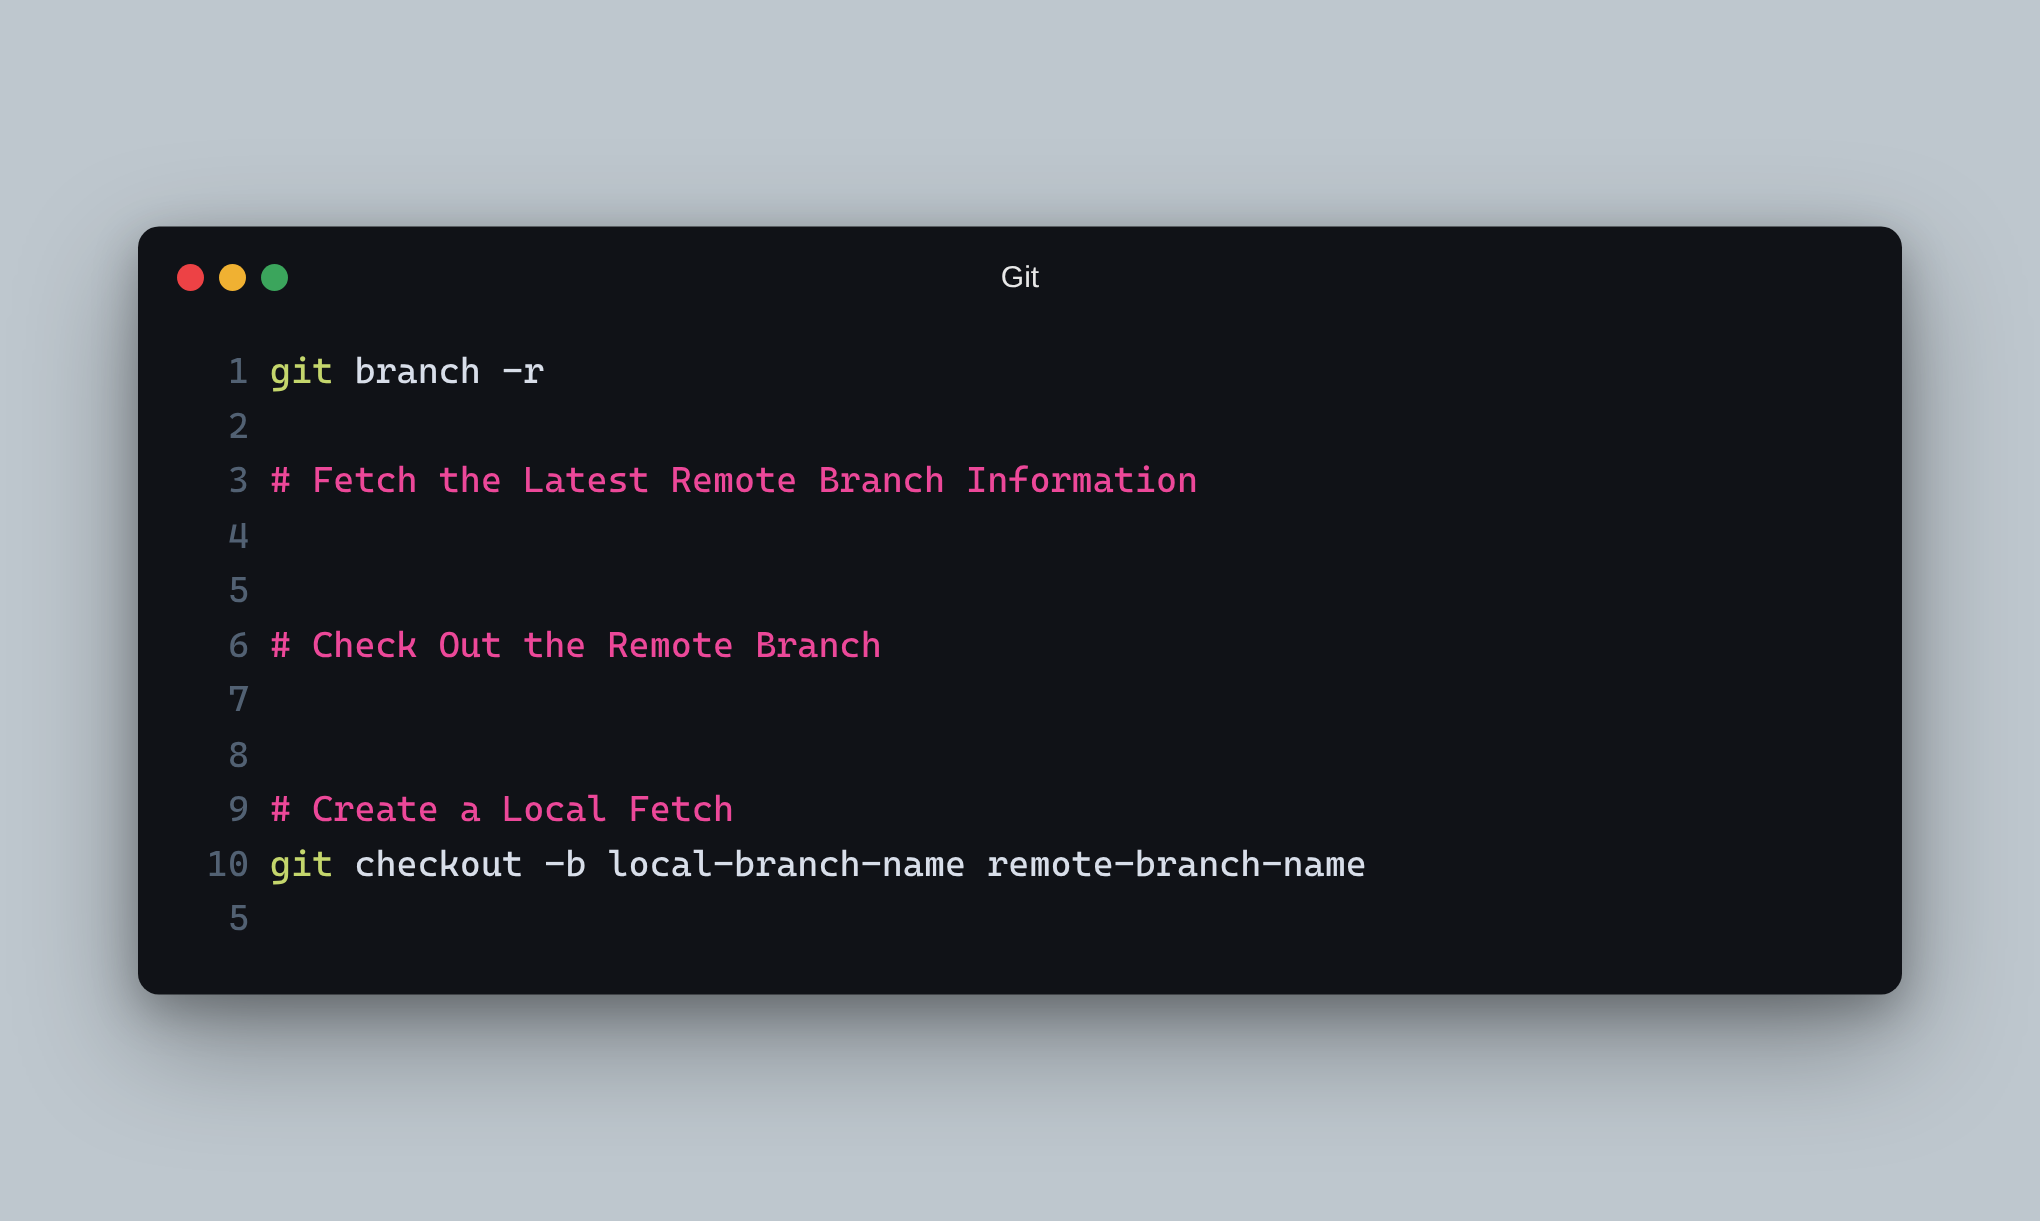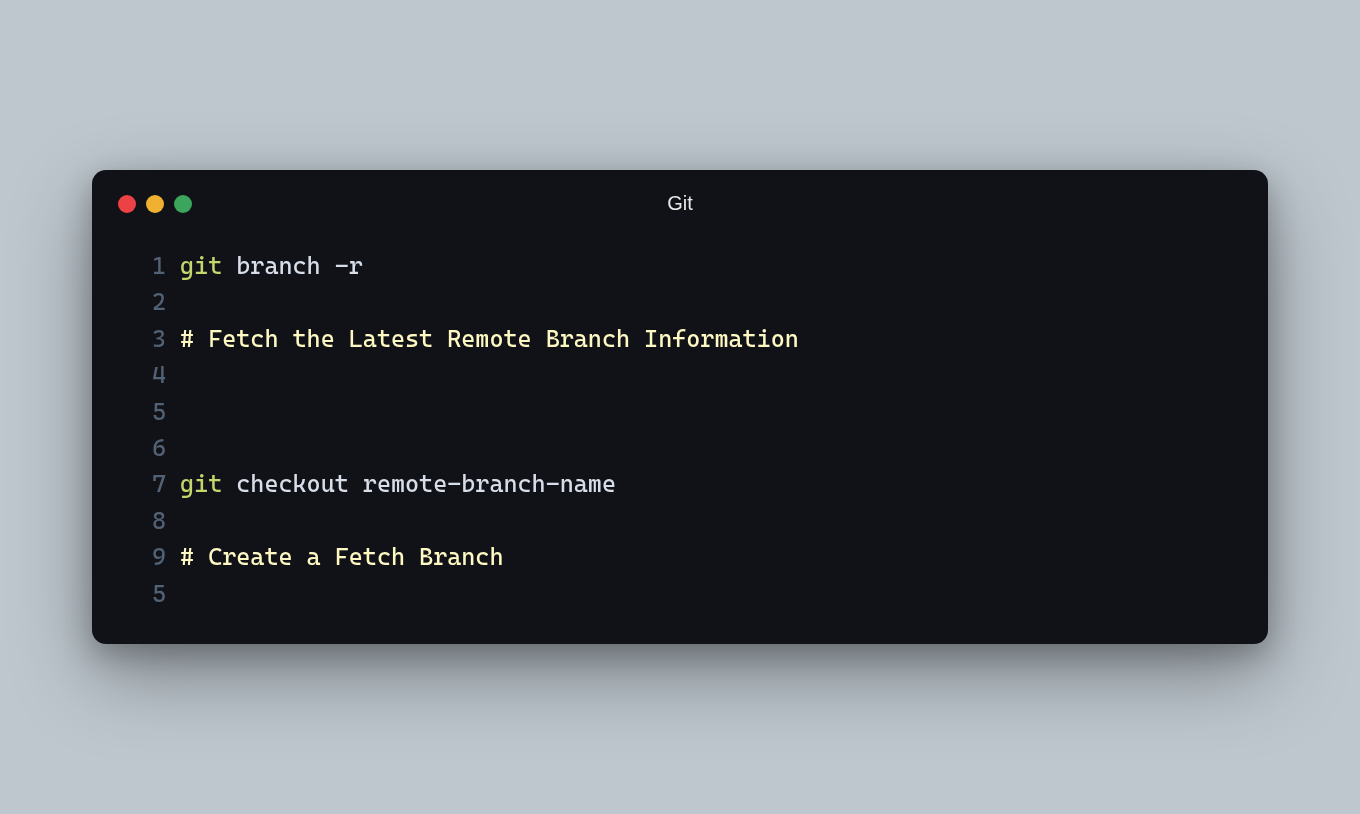--- a/index.html
+++ b/index.html
@@ -76,39 +76,40 @@
       width: 44px;
       text-align: right;
       color: #526173;
       margin-right: 14px;
       flex-shrink: 0;
       user-select: none;
     }
     
     .tok-keyword { color: #C4D66C; }
     .tok-text { color: #D8DEE9; margin-top: 32px; }
-    .tok-comment { color: #fef9c3; }
+    .tok-comment { color: #ec4899; }
   </style>
 </head>
 <body>
 
 <div class="terminal-window">
   <div class="titlebar">
     <div class="traffic-lights">
       <div class="traffic-light red"></div>
       <div class="traffic-light yellow"></div>
       <div class="traffic-light green"></div>
     </div>
     <div class="window-title">Git</div>
   </div>
   <div class="code-area" id="code-area">
       <div class="code-line"><span class="line-number">1</span><span><span class="tok-keyword">git</span><span class="tok-text"> branch -r</span></span></div>
       <div class="code-line"><span class="line-number">2</span><span></span></div>
       <div class="code-line"><span class="line-number">3</span><span><span class="tok-comment"># Fetch the Latest Remote Branch Information</span></span></div>
       <div class="code-line"><span class="line-number">4</span></div>
       <div class="code-line"><span class="line-number">5</span><span></span></div>
-      <div class="code-line"><span class="line-number">6</span></div>
-      <div class="code-line"><span class="line-number">7</span><span><span class="tok-keyword">git</span><span class="tok-text"> checkout remote-branch-name</span></span></div>
+      <div class="code-line"><span class="line-number">6</span><span><span class="tok-comment"># Check Out the Remote Branch</span></span></div>
+      <div class="code-line"><span class="line-number">7</span></div>
       <div class="code-line"><span class="line-number">8</span><span></span></div>
-      <div class="code-line"><span class="line-number">9</span><span><span class="tok-comment"># Create a Fetch Branch</span></span></div>
+      <div class="code-line"><span class="line-number">9</span><span><span class="tok-comment"># Create a Local Fetch</span></span></div>
+      <div class="code-line"><span class="line-number">10</span><span><span class="tok-keyword">git</span><span class="tok-text"> checkout -b local-branch-name remote-branch-name</span></span></div>
       <div class="code-line"><span class="line-number">5</span><span></span></div>
     </div>
 </div>
 
 </body></html>

